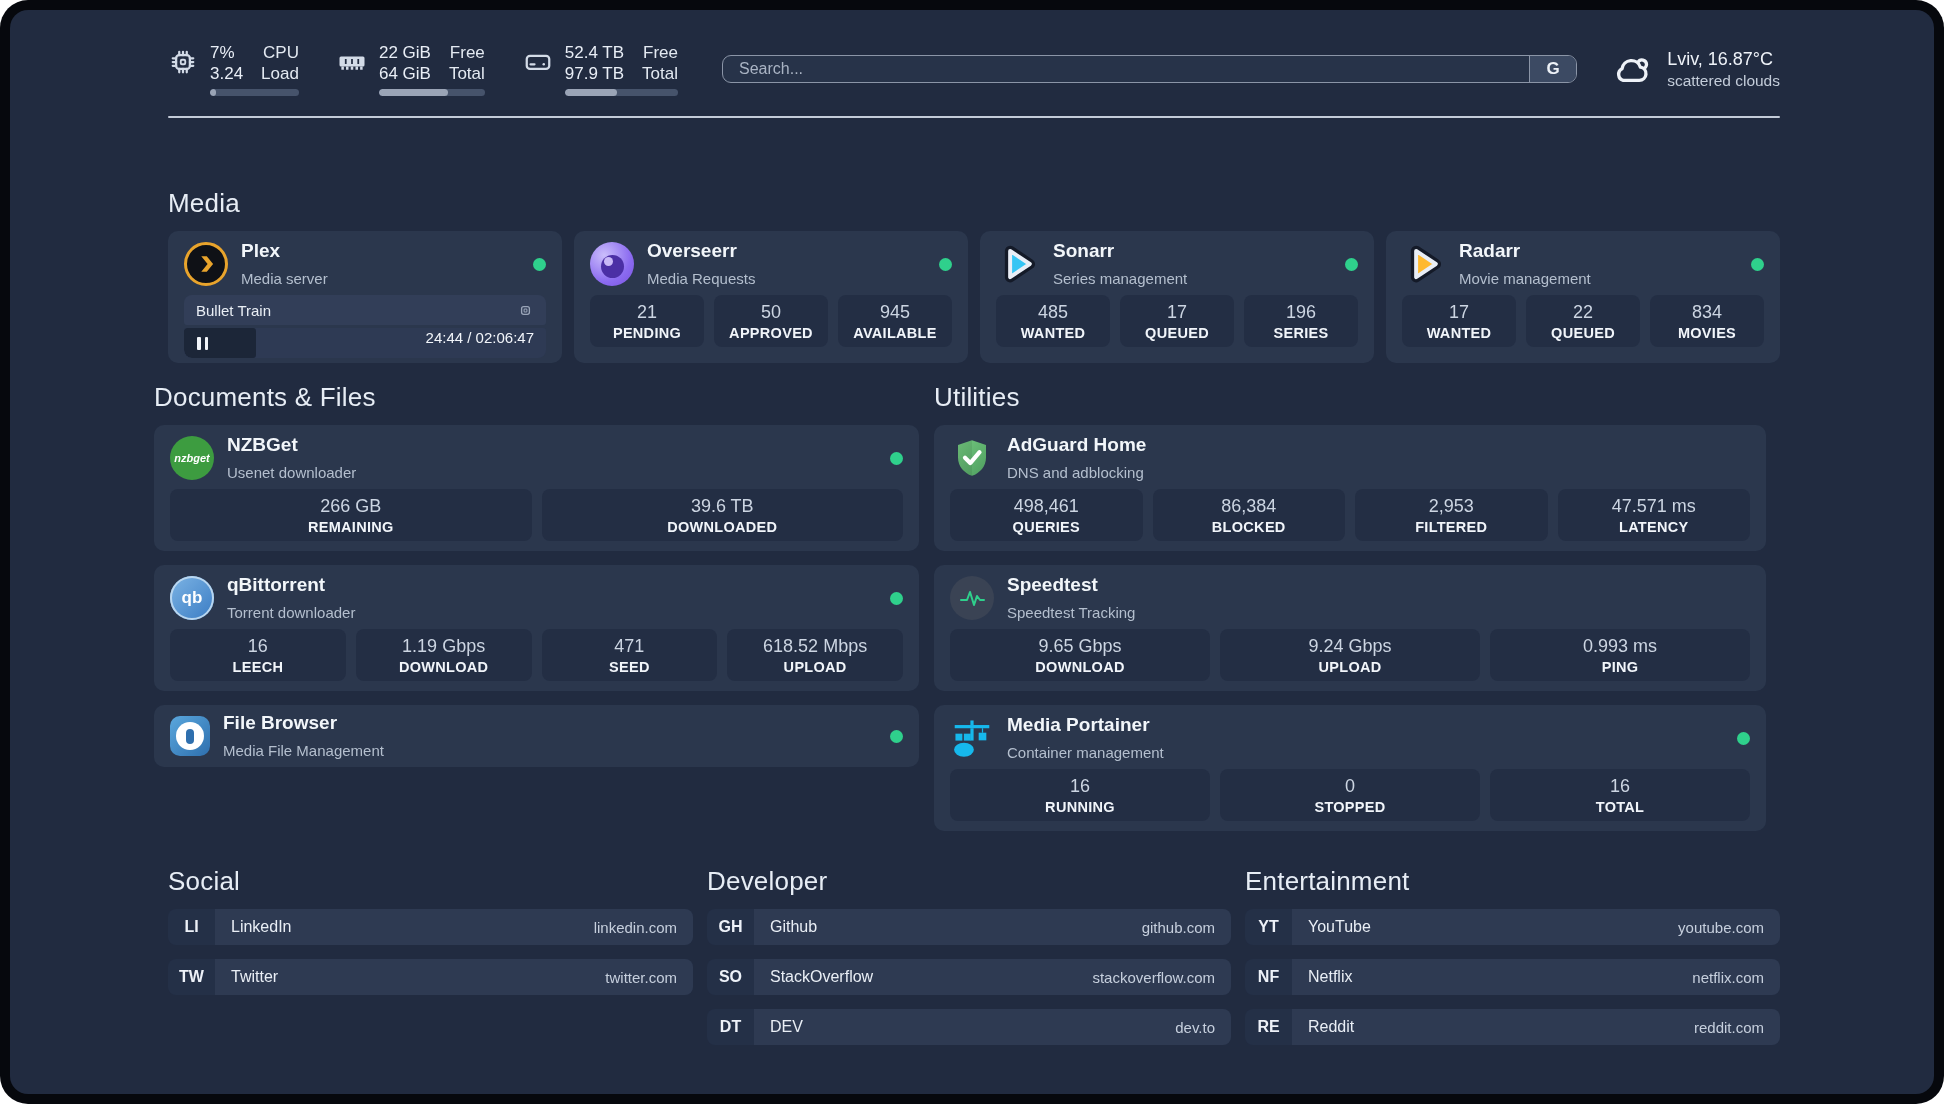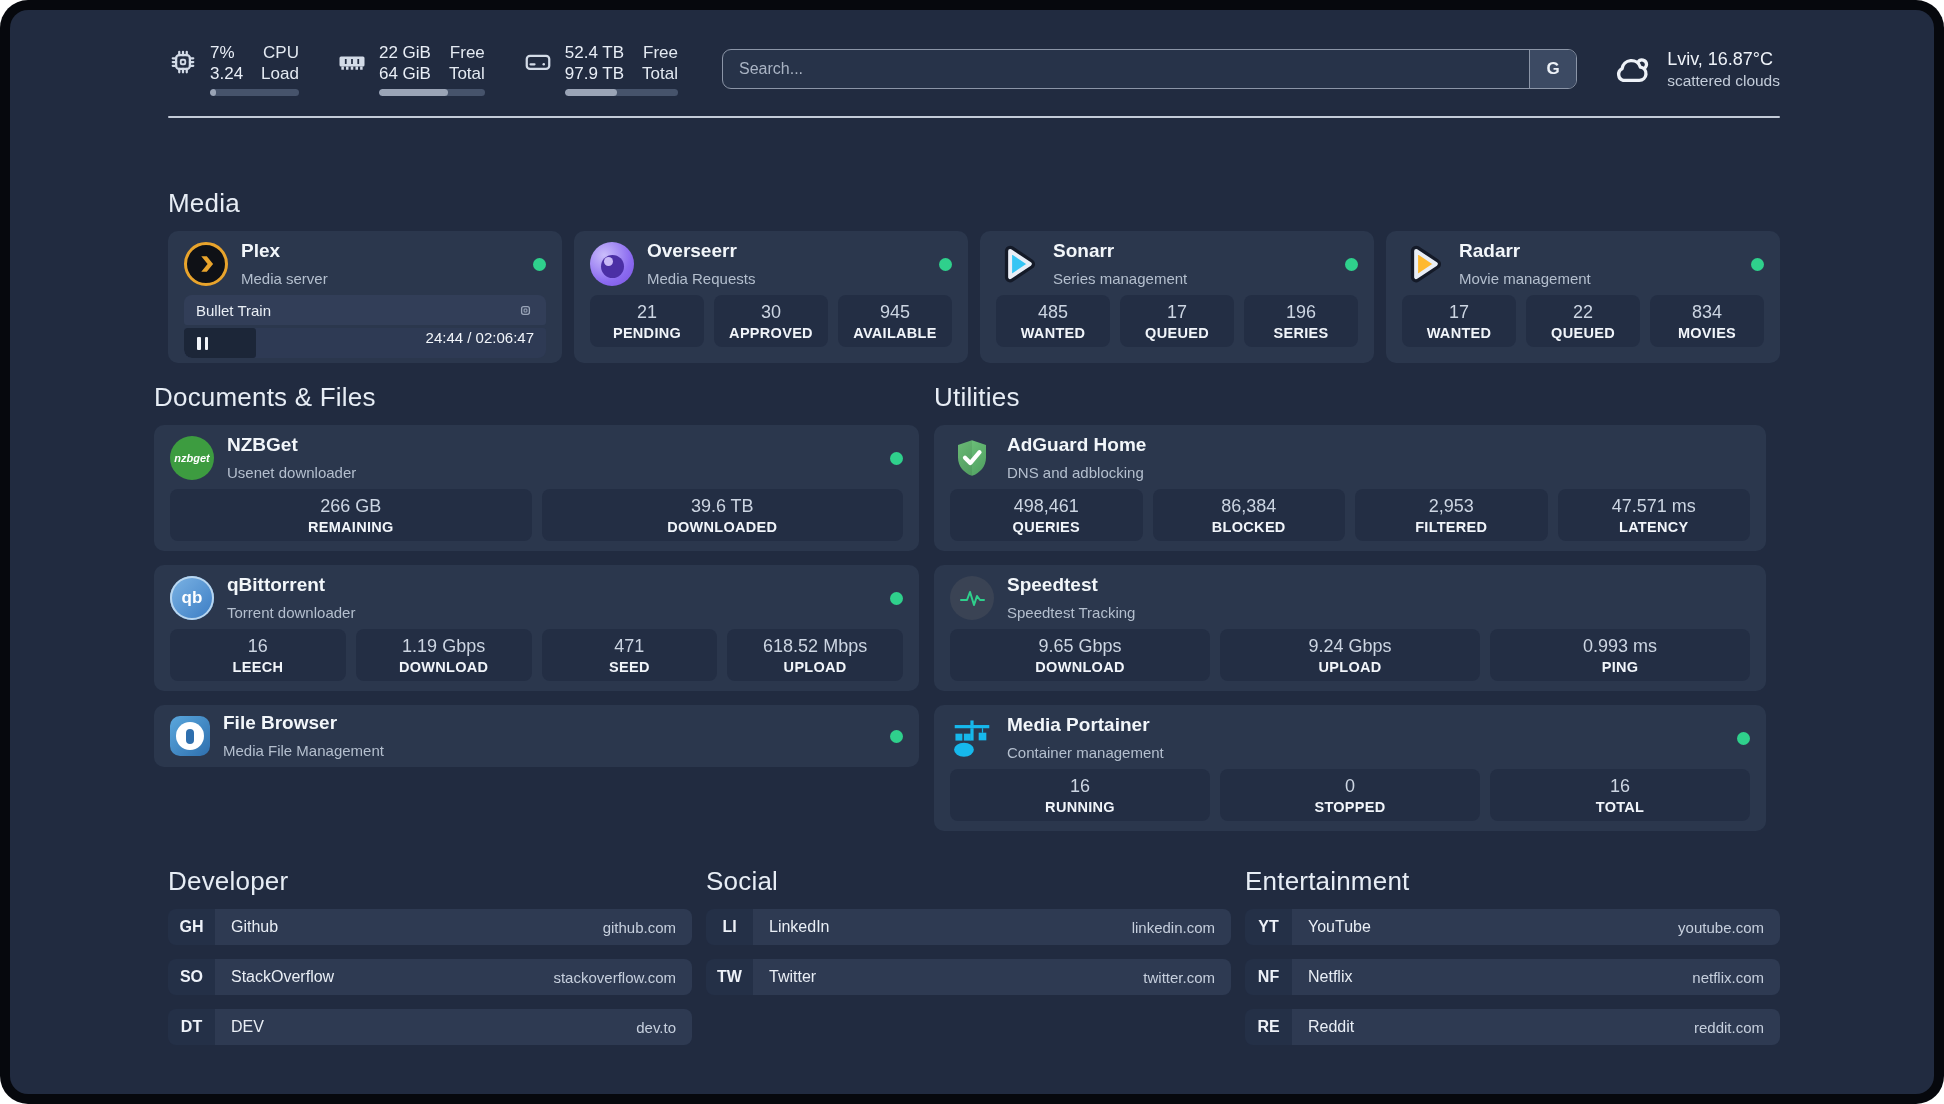--- a/index.html
+++ b/index.html
@@ -14,21 +14,21 @@
   
   .topbar{position:absolute;left:158px;top:28px;width:1612px;height:62px;display:flex;align-items:center;}
   .sysstat{display:flex;align-items:flex-start;gap:12px;margin-right:38px;}
   .sys-icon{width:30px;height:30px;flex:none;margin-top:4px;}
   .sys-body{display:flex;flex-direction:column;}
   .sys-grid{display:grid;grid-template-columns:auto auto;column-gap:18px;row-gap:1px;font-size:17px;line-height:20px;}
   .sys-val{color:#e9eef6;}
   .sys-lab{color:#e3e9f1;text-align:right;}
   .sys-bar{margin-top:5px;height:7px;background:#46536b;border-radius:4px;overflow:hidden;}
   .sys-fill{height:100%;background:#9aa4b6;border-radius:4px;}
-  .searchwrap{flex:1;position:relative;height:40px;margin:0 34px 0 6px;}
+  .searchwrap{flex:1;position:relative;height:28px;margin:0 34px 0 6px;}
   .searchwrap input{
     width:100%;height:100%;box-sizing:border-box;background:#273349;border:1px solid #8b95a7;
     border-radius:9px;padding:0 60px 0 16px;font-size:16px;color:#dfe5ee;outline:none;
     font-family:"Liberation Sans","DejaVu Sans",sans-serif;
   }
   .searchwrap input::placeholder{color:#aab4c4;}
   .search-engine{
     position:absolute;right:1px;top:1px;bottom:1px;width:46px;background:#3c4a63;
     border-left:1px solid #8b95a7;border-radius:0 8px 8px 0;display:flex;align-items:center;
     justify-content:center;font-size:17px;font-weight:700;color:#eef2f8;cursor:pointer;
@@ -232,21 +232,21 @@
             <div class="app-desc">Media Requests</div>
           </div>
           <span class="status-dot" style="background: rgb(47, 208, 140);"></span>
         </div>
         <div class="stats">
             <div class="stat">
               <div class="stat-value">21</div>
               <div class="stat-label">PENDING</div>
             </div>
             <div class="stat">
-              <div class="stat-value">30</div>
+              <div class="stat-value">50</div>
               <div class="stat-label">APPROVED</div>
             </div>
             <div class="stat">
               <div class="stat-value">945</div>
               <div class="stat-label">AVAILABLE</div>
             </div>
           </div>
       </div>
 
       <div class="card media-card">
@@ -491,20 +491,39 @@
                 <div class="stat-label">TOTAL</div>
               </div>
             </div>
         </div>
 
       </div>
     </div>
   </div>
 
   <div class="links-sec">
+    <div class="links-col c2">
+      <h2 class="section-title">Social</h2>
+      <div>
+          <div class="link-row">
+            <div class="link-tag">LI</div>
+            <div class="link-main">
+              <span class="link-name">LinkedIn</span>
+              <span class="link-url">linkedin.com</span>
+            </div>
+          </div>
+          <div class="link-row">
+            <div class="link-tag">TW</div>
+            <div class="link-main">
+              <span class="link-name">Twitter</span>
+              <span class="link-url">twitter.com</span>
+            </div>
+          </div>
+        </div>
+    </div>
     <div class="links-col c1">
       <h2 class="section-title">Developer</h2>
       <div>
           <div class="link-row">
             <div class="link-tag">GH</div>
             <div class="link-main">
               <span class="link-name">Github</span>
               <span class="link-url">github.com</span>
             </div>
           </div>
@@ -517,39 +536,20 @@
           </div>
           <div class="link-row">
             <div class="link-tag">DT</div>
             <div class="link-main">
               <span class="link-name">DEV</span>
               <span class="link-url">dev.to</span>
             </div>
           </div>
         </div>
     </div>
-    <div class="links-col c2">
-      <h2 class="section-title">Social</h2>
-      <div>
-          <div class="link-row">
-            <div class="link-tag">LI</div>
-            <div class="link-main">
-              <span class="link-name">LinkedIn</span>
-              <span class="link-url">linkedin.com</span>
-            </div>
-          </div>
-          <div class="link-row">
-            <div class="link-tag">TW</div>
-            <div class="link-main">
-              <span class="link-name">Twitter</span>
-              <span class="link-url">twitter.com</span>
-            </div>
-          </div>
-        </div>
-    </div>
     <div class="links-col c3">
       <h2 class="section-title">Entertainment</h2>
       <div>
           <div class="link-row">
             <div class="link-tag">YT</div>
             <div class="link-main">
               <span class="link-name">YouTube</span>
               <span class="link-url">youtube.com</span>
             </div>
           </div>

